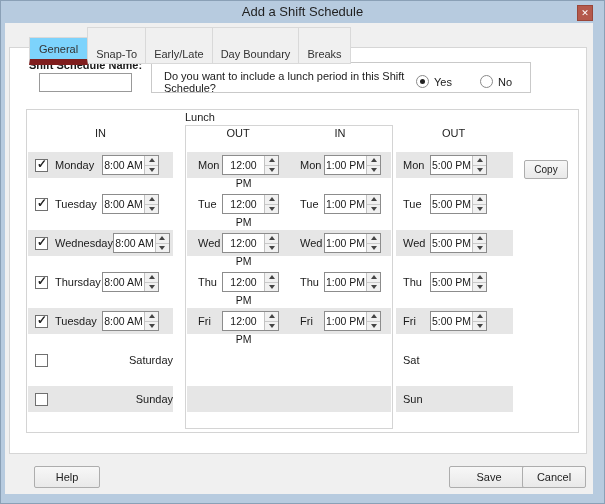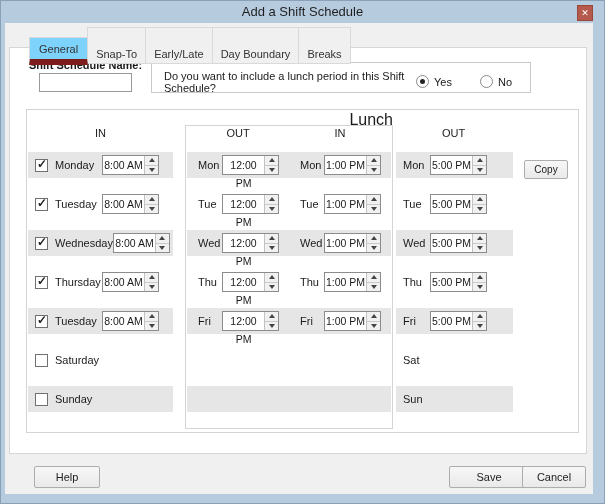--- a/index.html
+++ b/index.html
@@ -35,23 +35,23 @@
   .radio { width:13px; height:13px; border:1px solid #8a8a8a; border-radius:50%;
     background:#fff; position:relative; display:inline-block; }
   .radio.selected::after { content:""; position:absolute; left:3px; top:3px;
     width:5px; height:5px; border-radius:50%; background:#222; }
   .grid-box { position:absolute; left:25px; top:108px; width:553px; height:324px;
     background:#fff; border:1px solid #d4d4d4; z-index:0; }
   .lunch-box { position:absolute; left:184px; top:124px; width:208px; height:304px;
     background:#fff; border:1px solid #d4d4d4; z-index:1; }
   .hdr { position:absolute; top:126px; font-size:11px; text-align:center; color:#222; z-index:2; }
   .lunch-title { position:absolute; left:184px; top:110px; width:208px;
-    text-align:right; font-size:16px; z-index:2; }
+    text-align:left; font-size:11px; z-index:2; }
   .row { position:absolute; left:25px; width:553px; height:34px; z-index:2; }
-  .band { position:absolute; top:0; height:26px; display:flex; align-items:center; }
+  .band { position:absolute; top:0; height:26px; display:flex; align-items:center;justify-content:space-between; }
   .r-gray .band { background:#e6e6e6; }
   .band-day { left:2px; width:145px; padding-left:7px; }
   .band-lunch { left:161px; width:204px; padding:0; }
   .band-out { left:370px; width:117px; padding-left:7px; }
   .cell { width:102px; height:100%; display:flex; align-items:center; padding-left:11px; }
   .cb { width:13px; height:13px; background:#fff; border:1px solid #707070;
     position:relative; flex:none; }
   .cb.checked::after { content:"\2713"; position:absolute; left:1px; top:-2px;
     font-size:12px; font-weight:bold; color:#222; line-height:13px; }
   .daylbl { font-size:11px; margin-left:7px; }

